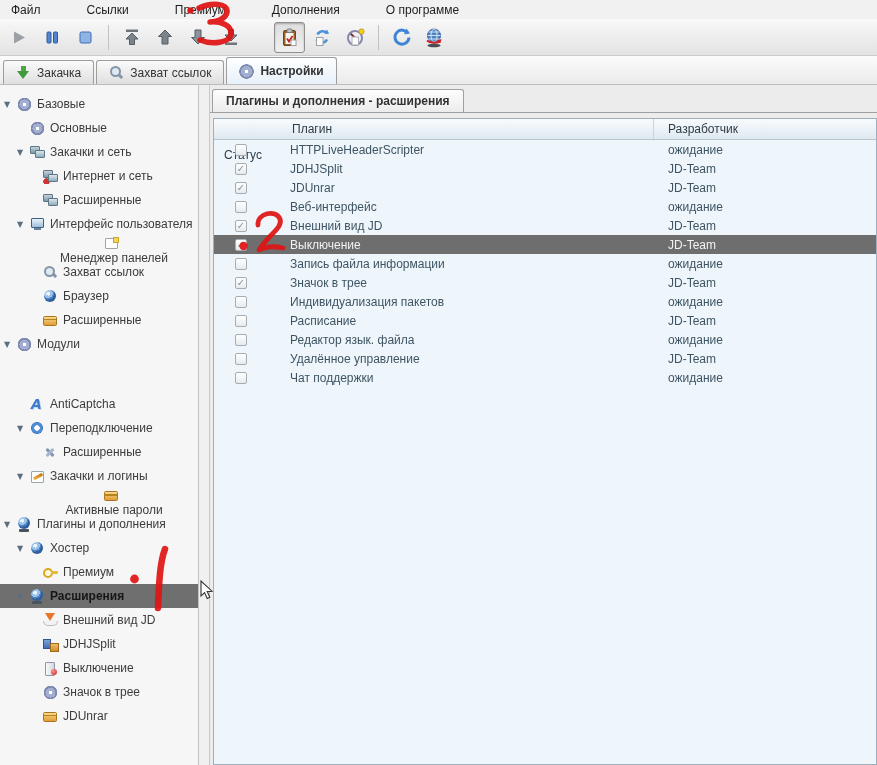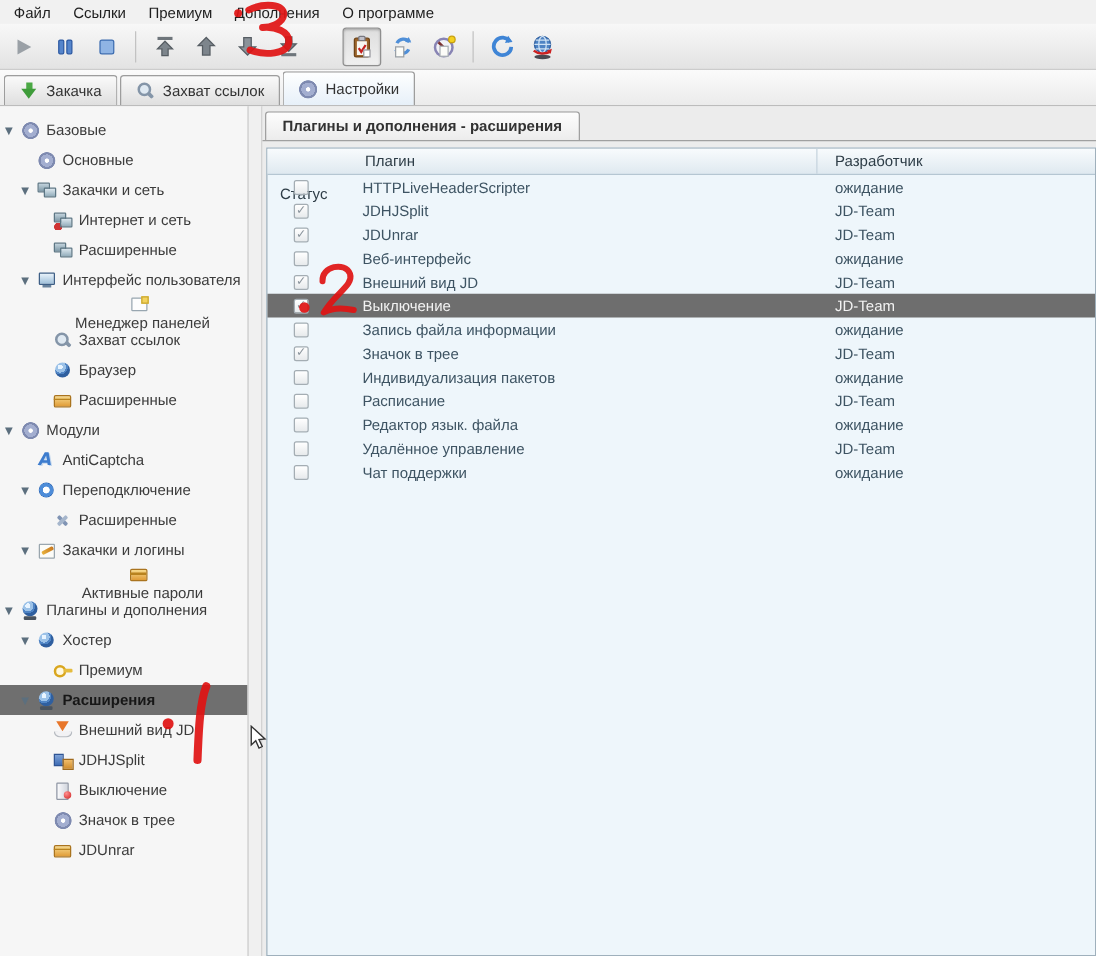--- a/index.html
+++ b/index.html
@@ -3,32 +3,32 @@
 <meta charset="utf-8">
 <style>
   * { box-sizing: border-box; }
   html,body { margin:0; padding:0; }
   body {
     width:877px; height:765px; overflow:hidden; position:relative;
     font-family:"Liberation Sans","DejaVu Sans",sans-serif; font-size:12px;
     background:#ececec; color:#222;
   }
   
-  .menubar { height:19px; display:flex; align-items:center; background:#f1f1f1; padding-left:2px; }
+  .menubar { height:19px; display:flex; align-items:center; background:#f1f1f1; padding-left:2px;gap:28px; }
   .menu-item { padding:2px 9px; color:#1e1e1e; cursor:default; white-space:nowrap; }
   
   .toolbar { height:37px; display:flex; align-items:center; background:linear-gradient(#f8f8f8,#e3e3e3); border-bottom:1px solid #cccccc; padding-left:3px; }
   .tbtn { width:31px; height:31px; display:flex; align-items:center; justify-content:center; border:1px solid transparent; border-radius:3px; background:transparent; padding:0; margin:0 1px; }
   .tbtn.pressed { border:1px solid #8f8f8f; background:linear-gradient(#dedede,#f0f0f0); box-shadow:inset 0 1px 2px rgba(0,0,0,.25); }
   .tsep { width:1px; height:25px; background:#c2c2c2; margin:0 6px; }
   .tgap { width:26px; }
   
   .tabbar { height:29px; background:linear-gradient(#fbfbfb,#ebebeb); border-bottom:1px solid #bcbcbc; display:flex; align-items:flex-end; padding-left:3px; }
   .tab { height:24px; display:flex; align-items:center; padding:0 12px; border:1px solid #9d9d9d; border-bottom:none; border-radius:3px 3px 0 0; background:linear-gradient(#fafafa,#dfdfdf); margin-right:2px; color:#333; cursor:default;text-align:right; }
-  .tab.active { background:linear-gradient(#feffff,#e7f0f9); font-weight:normal; height:27px; }
+  .tab.active { background:linear-gradient(#feffff,#e7f0f9); font-weight:bold; height:27px; }
   
   .content { display:flex; height:680px; }
   .sidebar { width:199px; border-right:1px solid #c2c2c2; background:#f6f6f6; padding-top:7px; overflow:hidden; flex:none; }
   .splitter { width:11px; background:#f0f0f0; border-right:1px solid #c9c9c9; flex:none; }
   .main { flex:1; display:flex; flex-direction:column; background:#ececec; min-width:0; }
   .pane-tabs { height:27px; display:flex; align-items:flex-end; padding-left:2px; }
   .pane-tab { height:23px; display:flex; align-items:center; padding:0 13px; font-weight:bold; color:#323232; border:1px solid #a0a0a0; border-bottom:none; border-radius:3px 3px 0 0; background:linear-gradient(#fdfdfd,#ececec); cursor:default; }
   .pane-body { flex:1; border-top:1px solid #a0a0a0; padding:5px 0 0 3px; display:flex; min-height:0; }
   
   .grid { flex:1; display:flex; flex-direction:column; border:1px solid #9fb0bc; background:#eef6fb; min-width:0; }
@@ -254,21 +254,21 @@
       <div class="tree-item" style="padding-left: 30px;">
     <span class="tw"></span>
     <span class="ti ti-box"></span>
     <span class="tlabel">Расширенные</span>
   </div>
       <div class="tree-item" style="padding-left: 4px;">
     <span class="tw">▼</span>
     <span class="ti ti-gear"></span>
     <span class="tlabel">Модули</span>
   </div>
-      <div class="tree-item" style="padding-left: 17px;">
+      <div class="tree-item" style="padding-left: 17px; margin-top: 36px;">
     <span class="tw"></span>
     <span class="ti ti-anticaptcha"></span>
     <span class="tlabel">AntiCaptcha</span>
   </div>
       <div class="tree-item" style="padding-left: 17px;">
     <span class="tw">▼</span>
     <span class="ti ti-reconnect"></span>
     <span class="tlabel">Переподключение</span>
   </div>
       <div class="tree-item" style="padding-left: 30px;">

